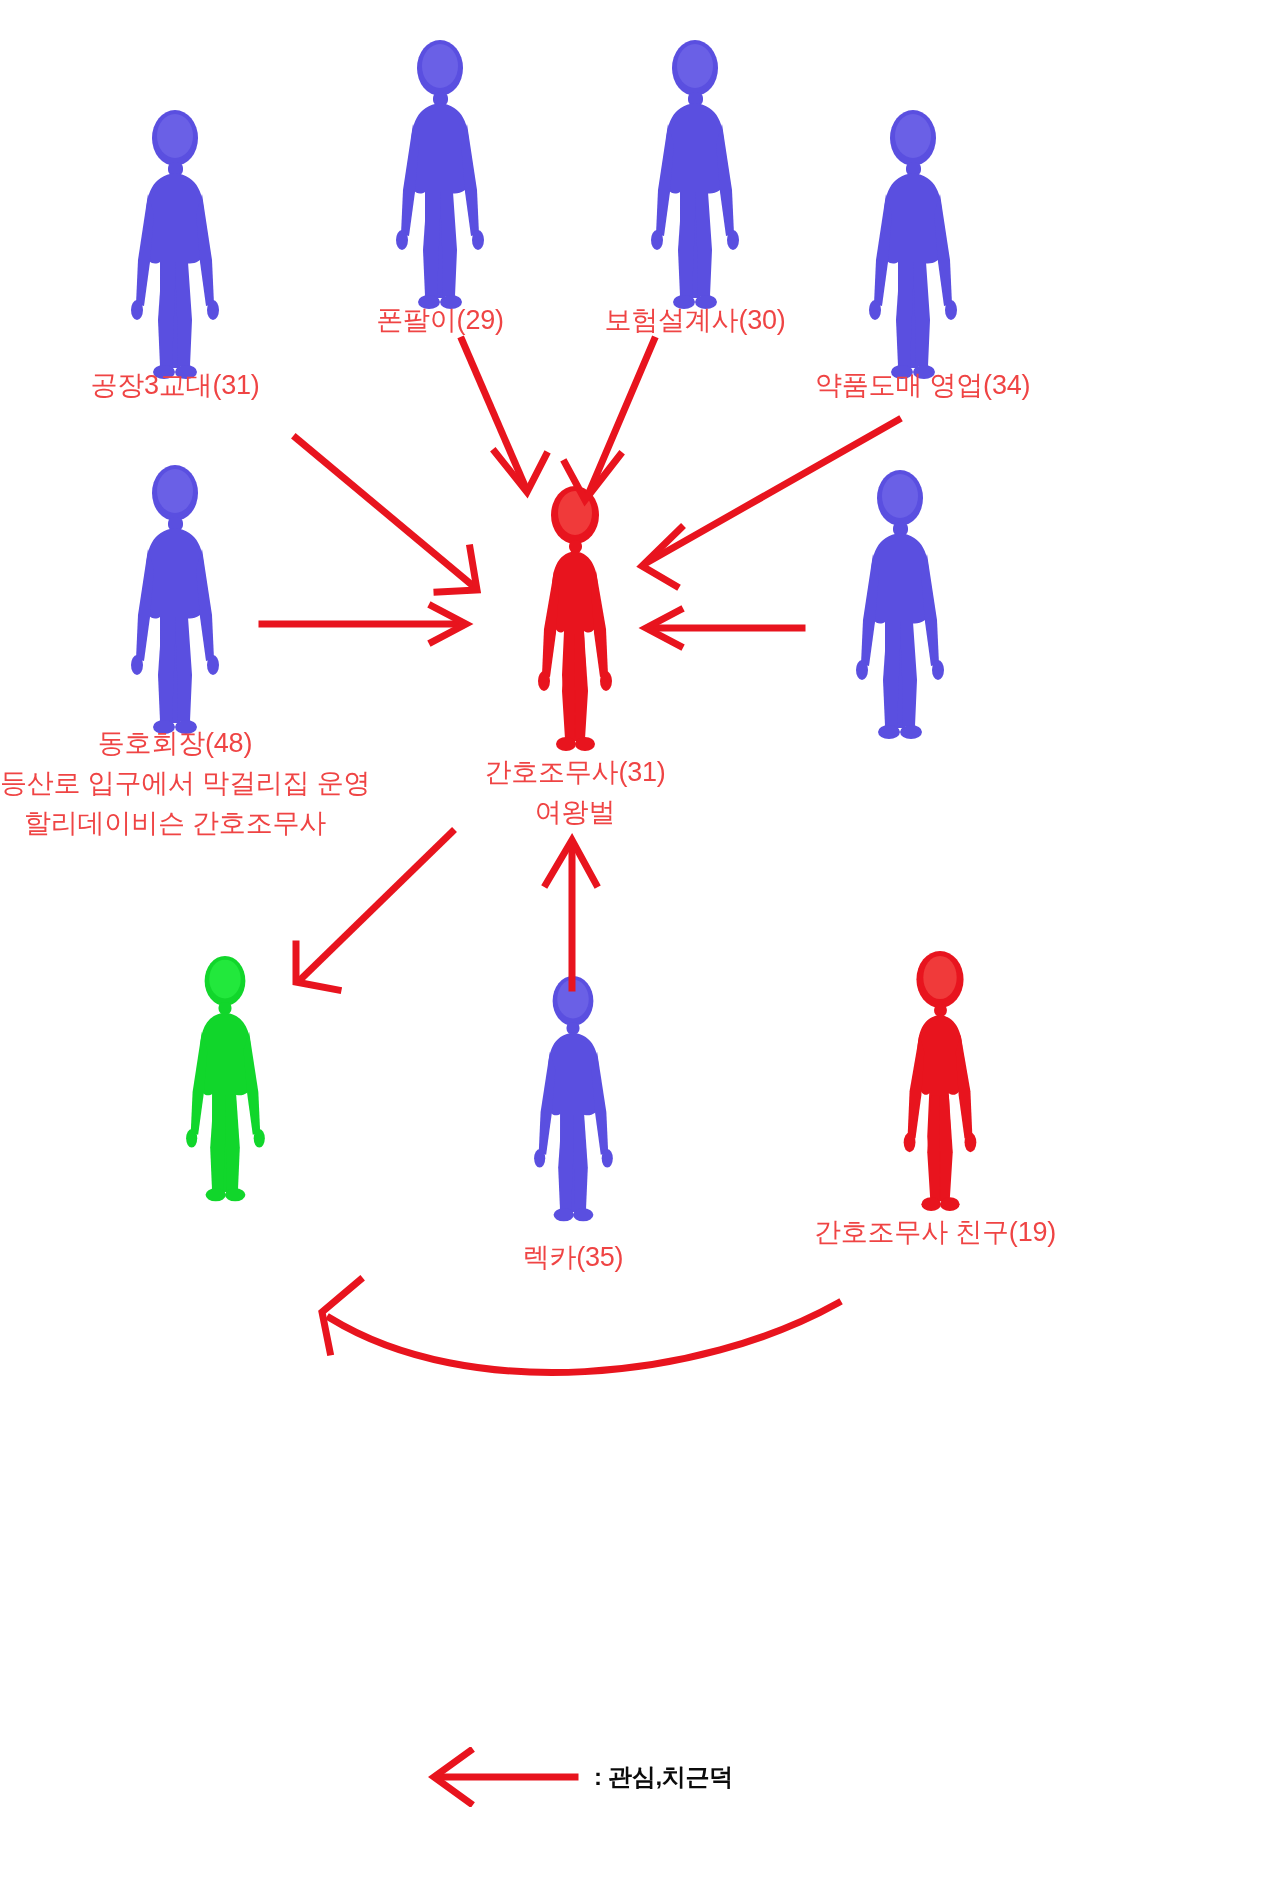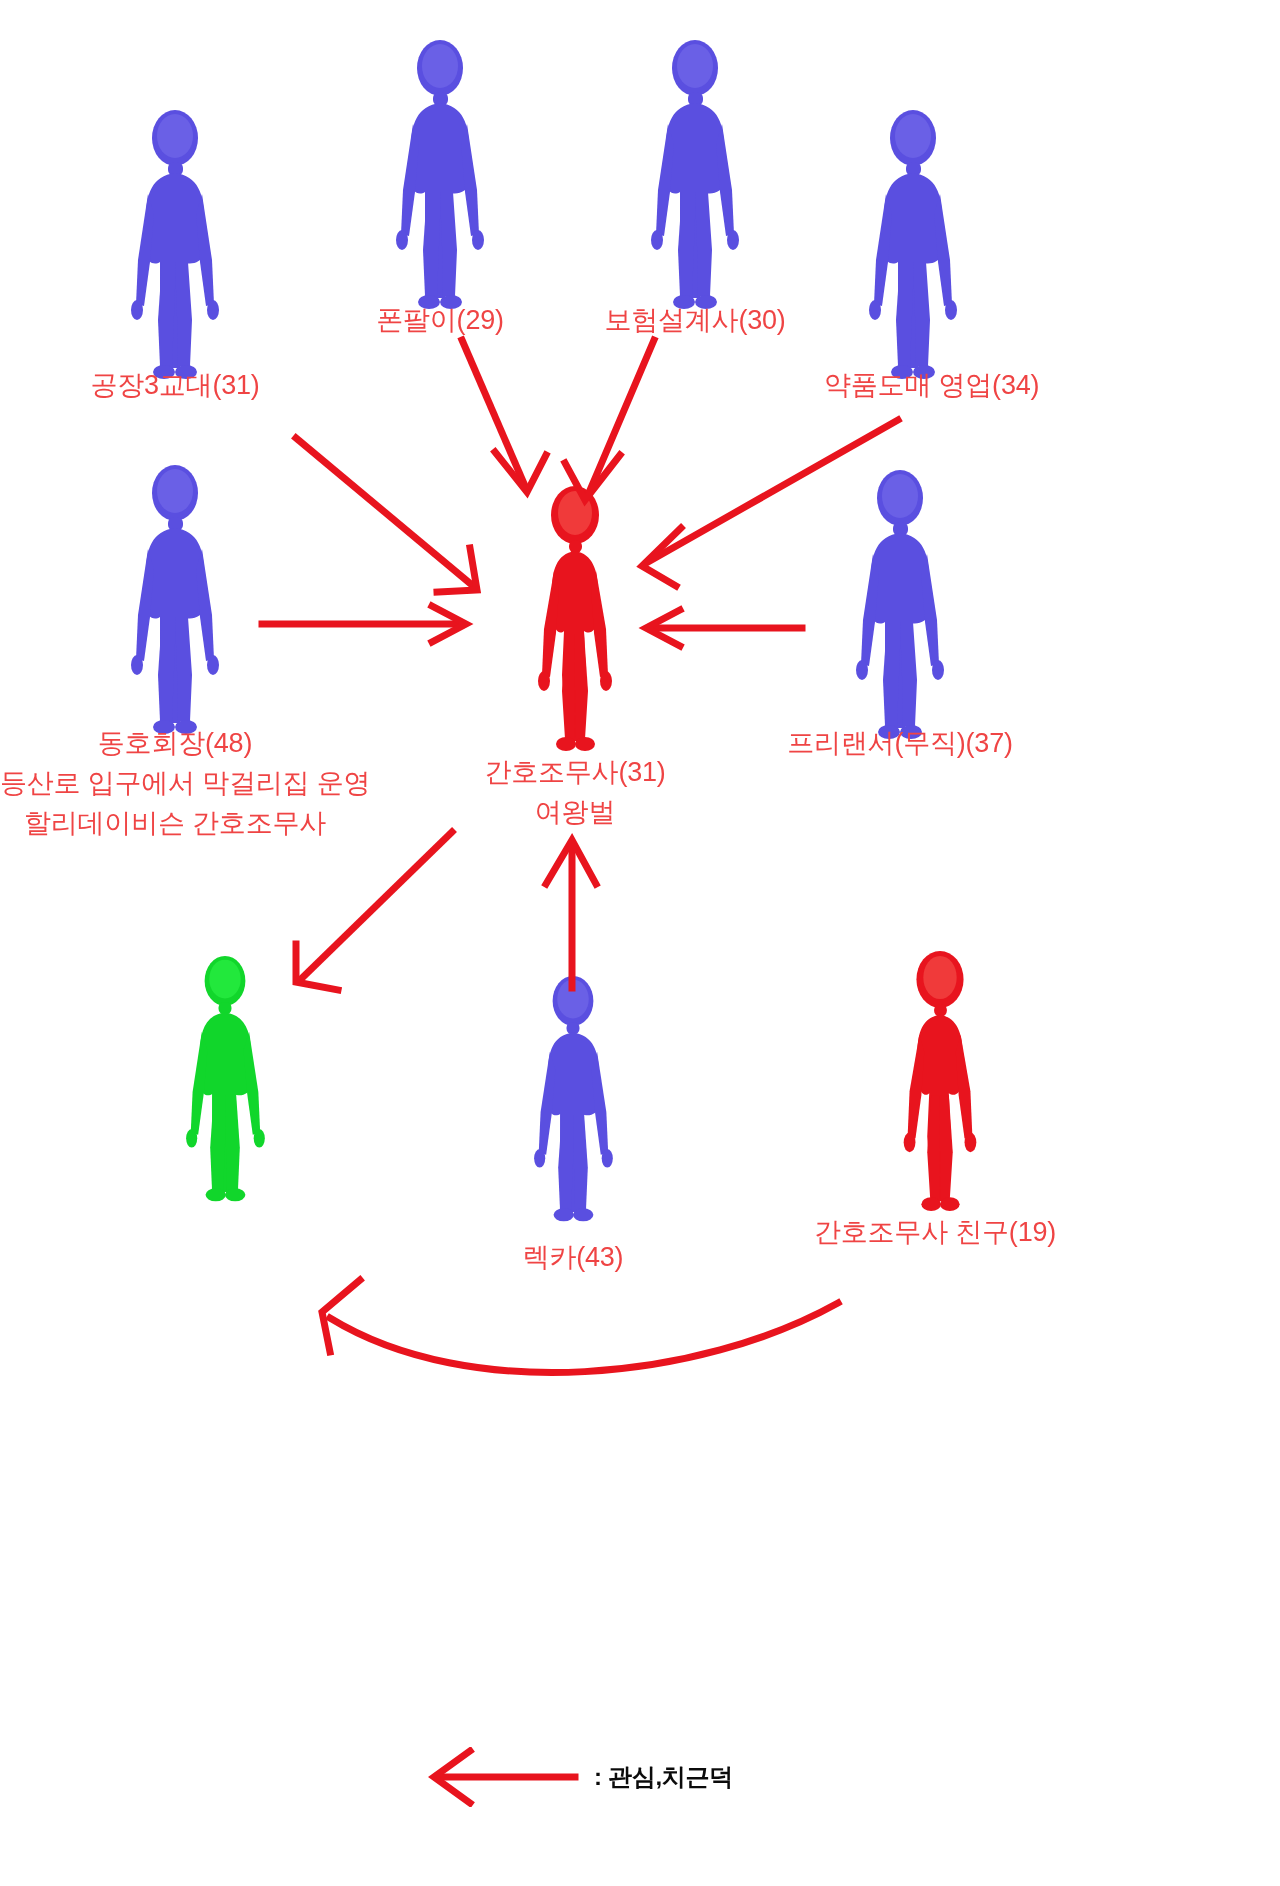--- a/index.html
+++ b/index.html
@@ -144,21 +144,21 @@
         <path d="M122 84 L132 150 L134 194 L126 196 L120 152 L116 104 Z"></path>
         <path d="M82 152 L78 210 L80 256 L92 256 L94 206 L96 152 Z"></path>
         <path d="M108 152 L112 210 L110 256 L98 256 L97 206 L95 152 Z"></path>
         <ellipse cx="84" cy="262" rx="11" ry="7"></ellipse>
         <ellipse cx="106" cy="262" rx="11" ry="7"></ellipse>
         <ellipse cx="57" cy="200" rx="6" ry="10"></ellipse>
         <ellipse cx="133" cy="200" rx="6" ry="10"></ellipse>
       </g>
     </svg>
   </div>
-  <div class="label" style="left:815px; top:365px; width:260px; text-align:left;margin-left:9px;">
+  <div class="label" style="left:815px; top:365px; width:260px; text-align:left;">
     <span>약품도매 영업(34)</span>
   </div>
 
   <div class="figure" style="left:80px; top:465px;">
     <svg width="190" height="270" viewBox="0 0 190 270" aria-hidden="true">
       <g fill="#5A4FE0">
         <ellipse cx="95" cy="28" rx="23" ry="28"></ellipse>
         <ellipse cx="95" cy="26" rx="18" ry="22" fill="#6A60E6"></ellipse>
         <rect x="88" y="52" width="15" height="14" rx="6"></rect>
         <path d="M95 63 C72 66 66 84 66 108 L66 142 C66 152 74 156 80 152 L80 200 L86 258 L100 258 L104 200 L104 152 C110 156 124 152 124 142 L124 108 C124 84 118 66 95 63 Z"></path>
@@ -212,23 +212,20 @@
         <path d="M68 84 L58 150 L56 194 L64 196 L70 152 L74 104 Z"></path>
         <path d="M122 84 L132 150 L134 194 L126 196 L120 152 L116 104 Z"></path>
         <path d="M82 152 L78 210 L80 256 L92 256 L94 206 L96 152 Z"></path>
         <path d="M108 152 L112 210 L110 256 L98 256 L97 206 L95 152 Z"></path>
         <ellipse cx="84" cy="262" rx="11" ry="7"></ellipse>
         <ellipse cx="106" cy="262" rx="11" ry="7"></ellipse>
         <ellipse cx="57" cy="200" rx="6" ry="10"></ellipse>
         <ellipse cx="133" cy="200" rx="6" ry="10"></ellipse>
       </g>
     </svg>
-  </div>
-  <div class="label" style="left:760px; top:723px; width:280px;">
-    <span>프리랜서(무직)(37)</span>
   </div>
 
   <div class="figure" style="left:130px; top:955px;">
     <svg width="190" height="250" viewBox="0 0 190 270" aria-hidden="true">
       <g fill="#11D62B">
         <ellipse cx="95" cy="28" rx="22" ry="27"></ellipse>
         <ellipse cx="95" cy="26" rx="17" ry="21" fill="#22E83C"></ellipse>
         <rect x="88" y="51" width="14" height="13" rx="6"></rect>
         <path d="M95 62 C73 65 68 83 68 106 L68 140 C68 150 76 154 81 150 L81 198 L87 256 L101 256 L105 198 L105 150 C111 154 123 150 123 140 L123 106 C123 83 117 65 95 62 Z"></path>
         <path d="M70 83 L60 148 L58 192 L66 194 L72 150 L76 103 Z"></path>
@@ -255,21 +252,21 @@
         <path d="M83 150 L79 208 L81 254 L93 254 L95 204 L96 150 Z"></path>
         <path d="M107 150 L111 208 L109 254 L97 254 L96 204 L95 150 Z"></path>
         <ellipse cx="85" cy="259" rx="11" ry="7"></ellipse>
         <ellipse cx="106" cy="259" rx="11" ry="7"></ellipse>
         <ellipse cx="59" cy="198" rx="6" ry="10"></ellipse>
         <ellipse cx="132" cy="198" rx="6" ry="10"></ellipse>
       </g>
     </svg>
   </div>
   <div class="label" style="left:478px; top:1237px; width:190px;">
-    <span>렉카(43)</span>
+    <span>렉카(35)</span>
   </div>
 
   <div class="figure" style="left:845px; top:950px;">
     <svg width="190" height="265" viewBox="0 0 190 270" aria-hidden="true">
       <g fill="#E8141E">
         <ellipse cx="95" cy="30" rx="24" ry="29"></ellipse>
         <ellipse cx="95" cy="28" rx="17" ry="22" fill="#F03A3A"></ellipse>
         <rect x="89" y="55" width="13" height="13" rx="6"></rect>
         <path d="M95 66 C76 69 72 86 72 106 L74 136 C74 146 80 150 84 146 L82 190 L86 256 L100 256 L106 190 L104 146 C110 150 116 146 117 136 L118 106 C118 86 113 69 95 66 Z"></path>
         <path d="M74 86 L64 144 L62 190 L70 192 L76 148 L79 104 Z"></path>

